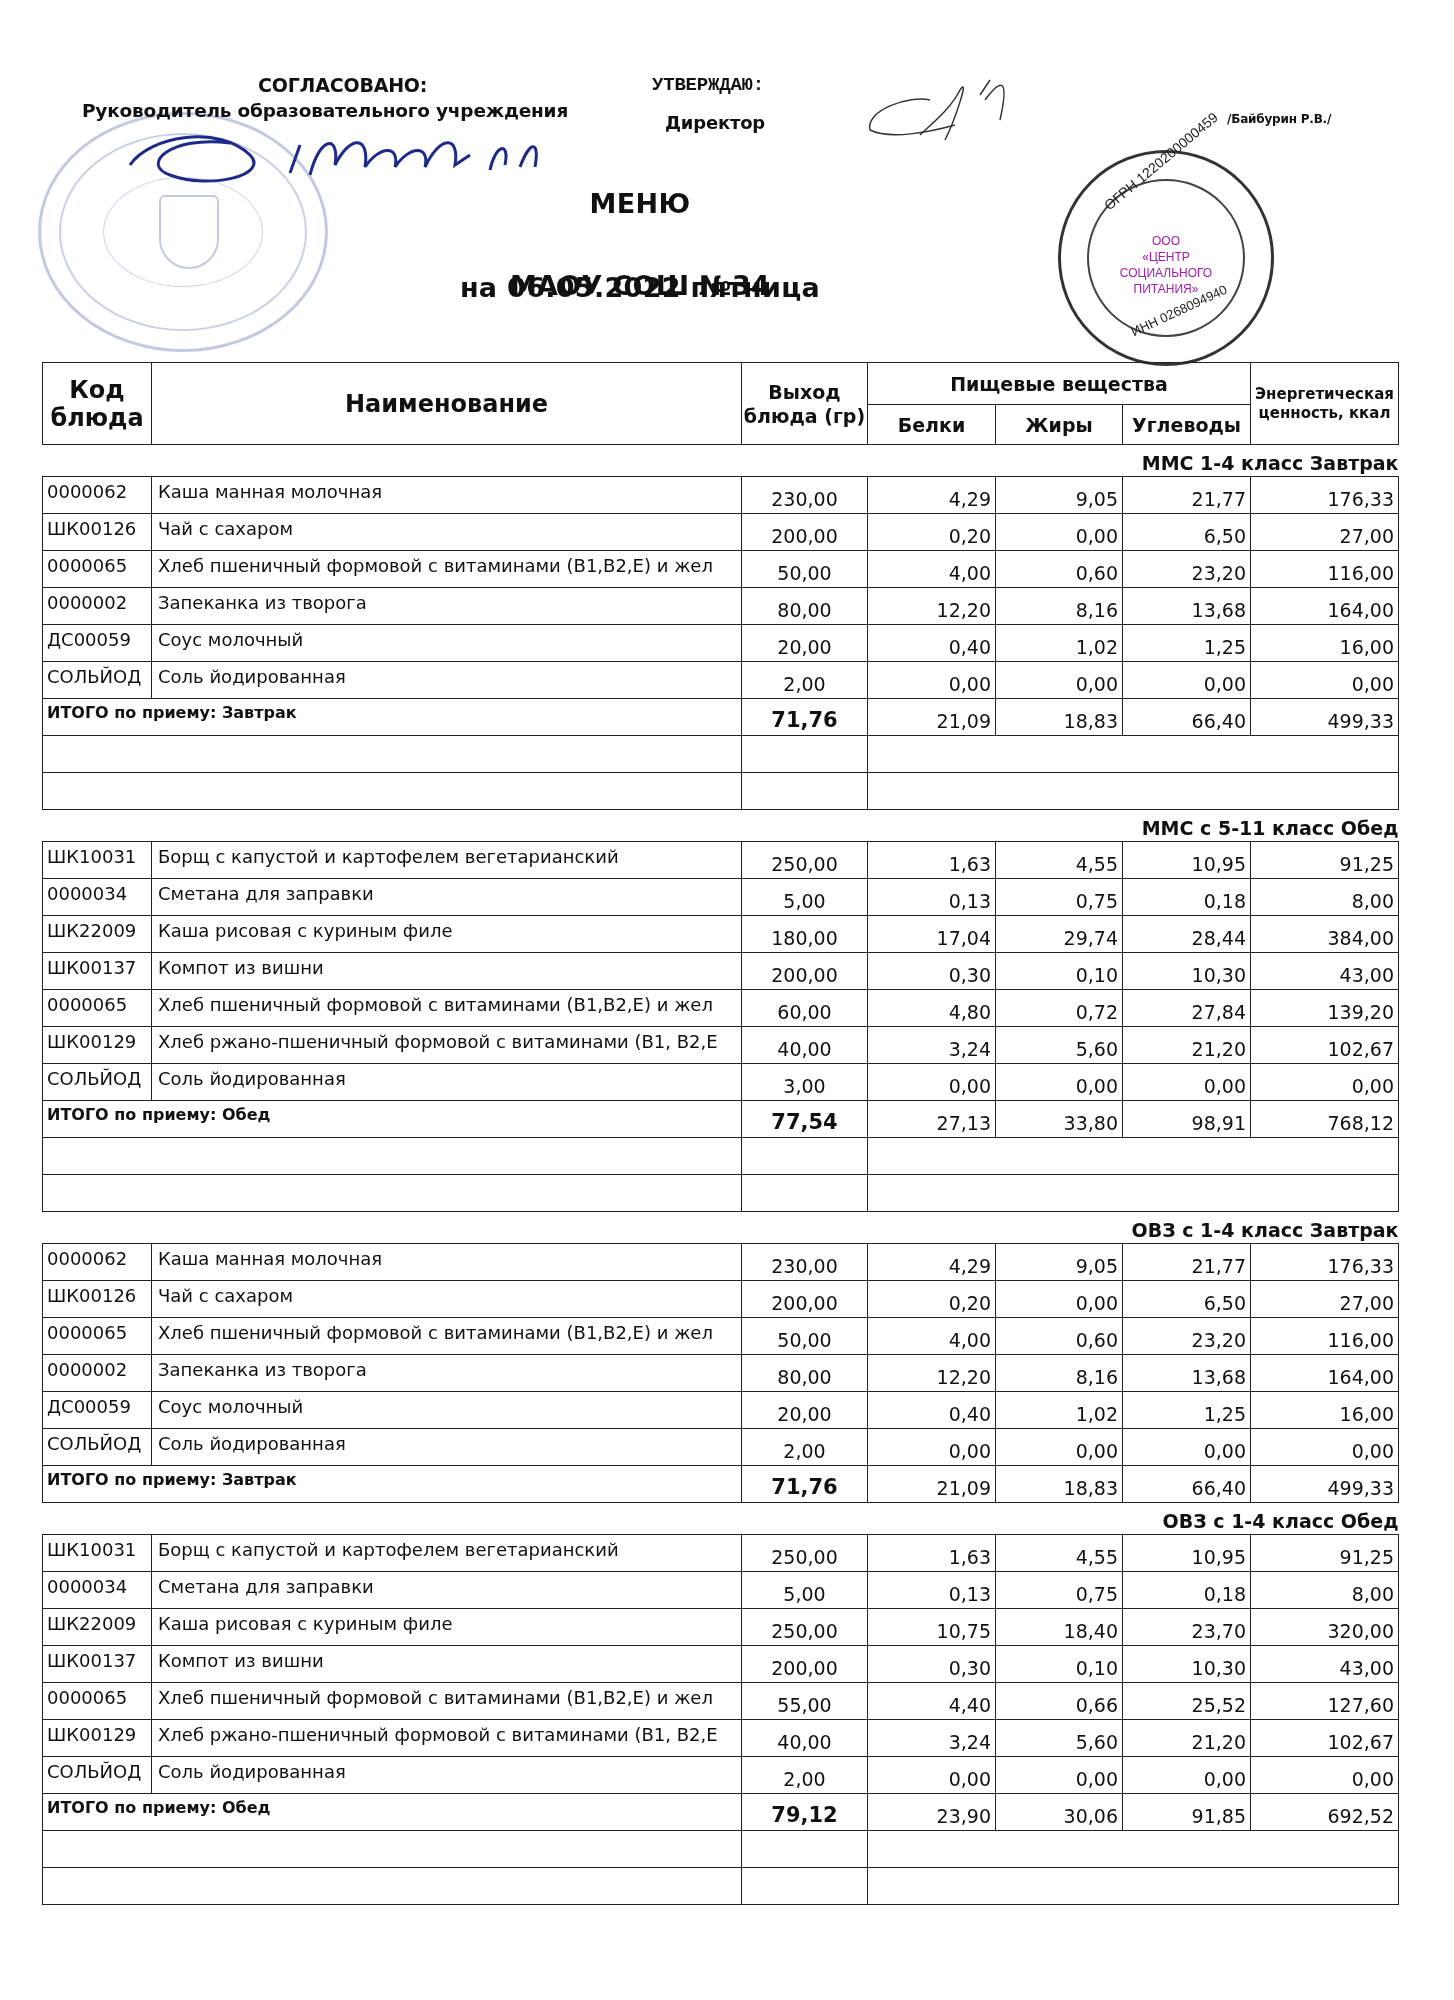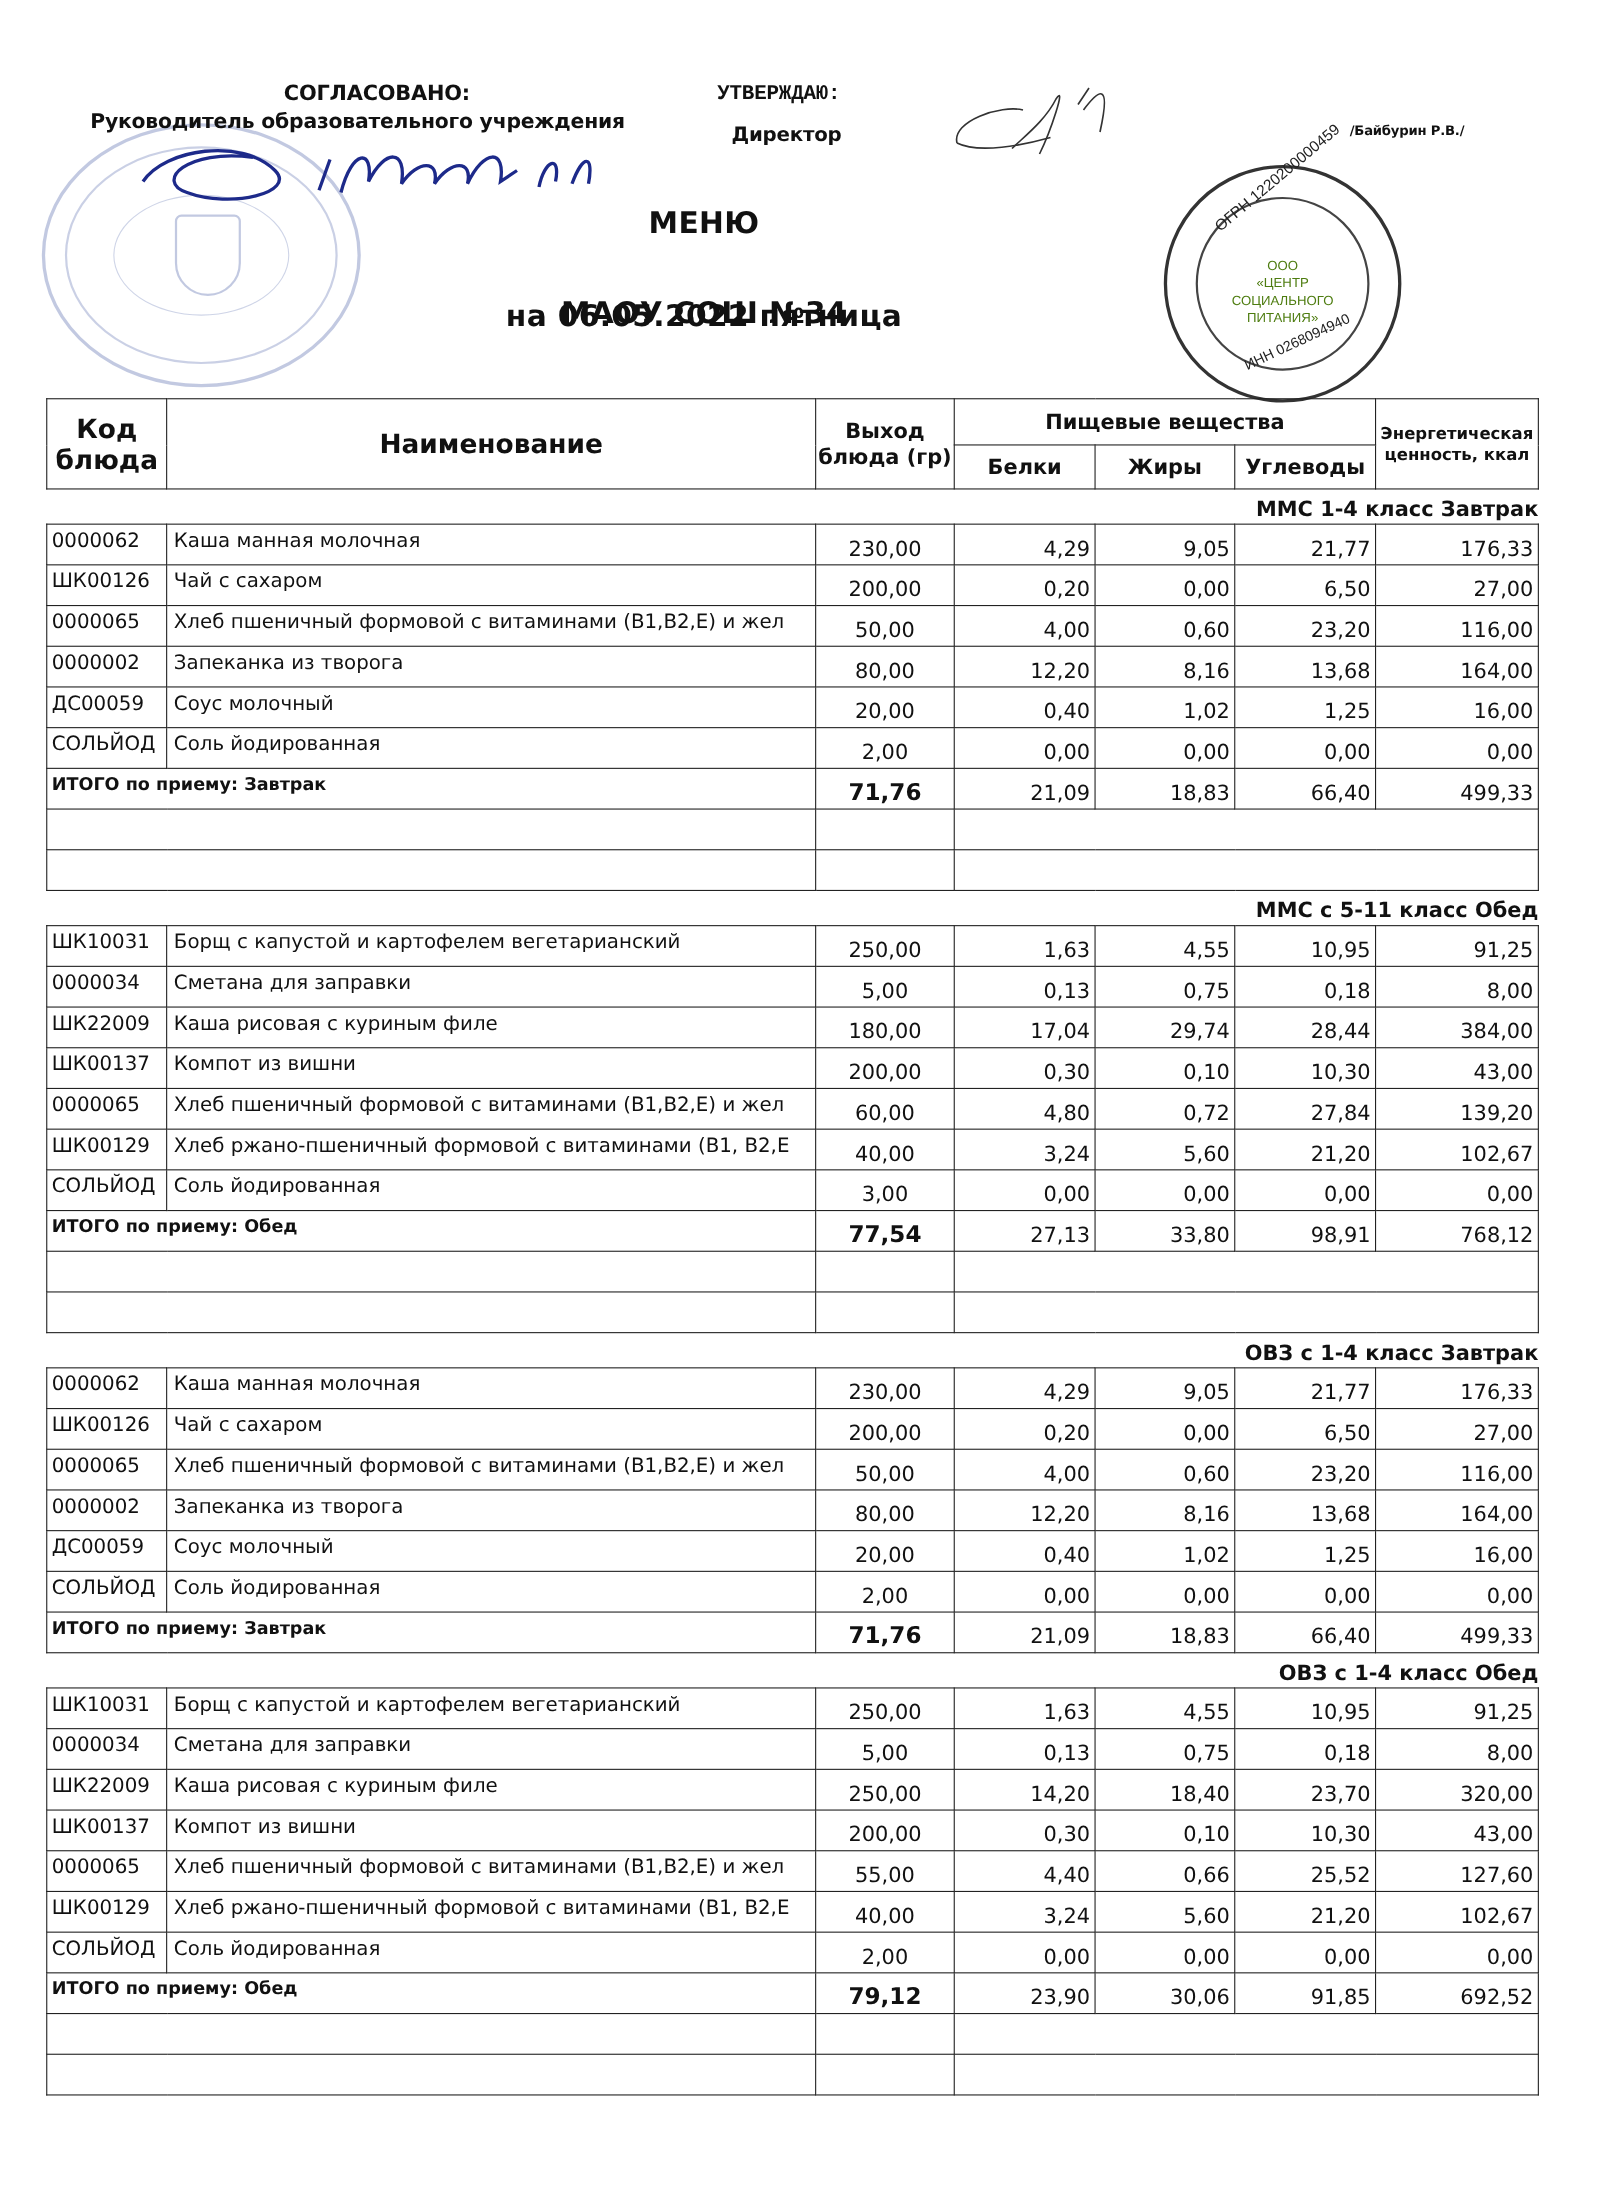--- a/index.html
+++ b/index.html
@@ -9,21 +9,21 @@
   .hdr { position: absolute; font-weight: bold; font-size: 19px; letter-spacing: -0.2px; }
 
   .stamp-left { position: absolute; left: 38px; top: 112px; width: 290px; height: 240px; border-radius: 50%;
     border: 3px solid rgba(80,100,170,0.35); }
   .stamp-left::before { content: ""; position: absolute; inset: 18px; border-radius: 50%; border: 2px solid rgba(80,100,170,0.3); }
   .stamp-left::after { content: ""; position: absolute; inset: 62px; border-radius: 50%; border: 1px solid rgba(80,100,170,0.28); }
   .stamp-left .emblem { position: absolute; left: 118px; top: 80px; width: 60px; height: 74px; border: 2px solid rgba(80,100,170,0.35); border-radius: 6px 6px 30px 30px; }
 
   .stamp-right { position: absolute; left: 1058px; top: 150px; width: 216px; height: 216px; border-radius: 50%; border: 3px solid #333; }
   .stamp-right::before { content: ""; position: absolute; inset: 26px; border-radius: 50%; border: 2px solid #444; }
-  .stamp-right .inner { position: absolute; left: 0; right: 0; top: 80px; text-align: center; font-size: 12px; line-height: 16px; font-family: "Liberation Sans", sans-serif; color: #4d7c0f; }
+  .stamp-right .inner { position: absolute; left: 0; right: 0; top: 80px; text-align: center; font-size: 12px; line-height: 16px; font-family: "Liberation Sans", sans-serif; color: #a21caf; }
   .stamp-right .ogrn { position: absolute; left: 40px; top: 48px; font-size: 14px; transform: rotate(-40deg); transform-origin: left top; color: #222; font-family: "Liberation Sans", sans-serif; }
   .stamp-right .inn { position: absolute; left: 66px; top: 150px; font-size: 13px; transform: rotate(-25deg); color: #222; font-family: "Liberation Sans", sans-serif; }
 
   .sig { position: absolute; }
 
   .title { position: absolute; left: 0; width: 1280px; text-align: center; font-weight: bold; font-size: 27px; letter-spacing: 0.3px; }
 
   table.menu { position: absolute; left: 42px; top: 362px; width: 1356px; border-collapse: collapse; font-family: "DejaVu Sans", "Liberation Sans", sans-serif; table-layout: fixed; }
   table.menu td, table.menu th { border: 1.5px solid #222; }
   table.menu th { font-weight: bold; text-align: center; }
@@ -342,21 +342,21 @@
         <td class="yield">5,00</td>
         <td class="num">0,13</td>
         <td class="num">0,75</td>
         <td class="num">0,18</td>
         <td class="num">8,00</td>
       </tr>
       <tr>
         <td class="code">ШК22009</td>
         <td class="name">Каша рисовая с куриным филе</td>
         <td class="yield">250,00</td>
-        <td class="num">14,20</td>
+        <td class="num">10,75</td>
         <td class="num">18,40</td>
         <td class="num">23,70</td>
         <td class="num">320,00</td>
       </tr>
       <tr>
         <td class="code">ШК00137</td>
         <td class="name">Компот из вишни</td>
         <td class="yield">200,00</td>
         <td class="num">0,30</td>
         <td class="num">0,10</td>

